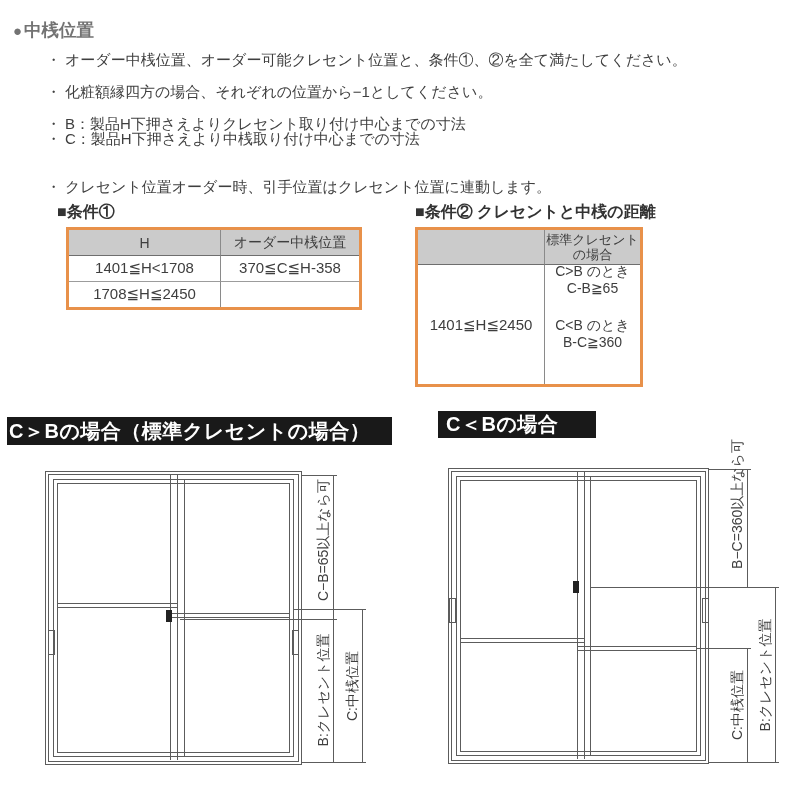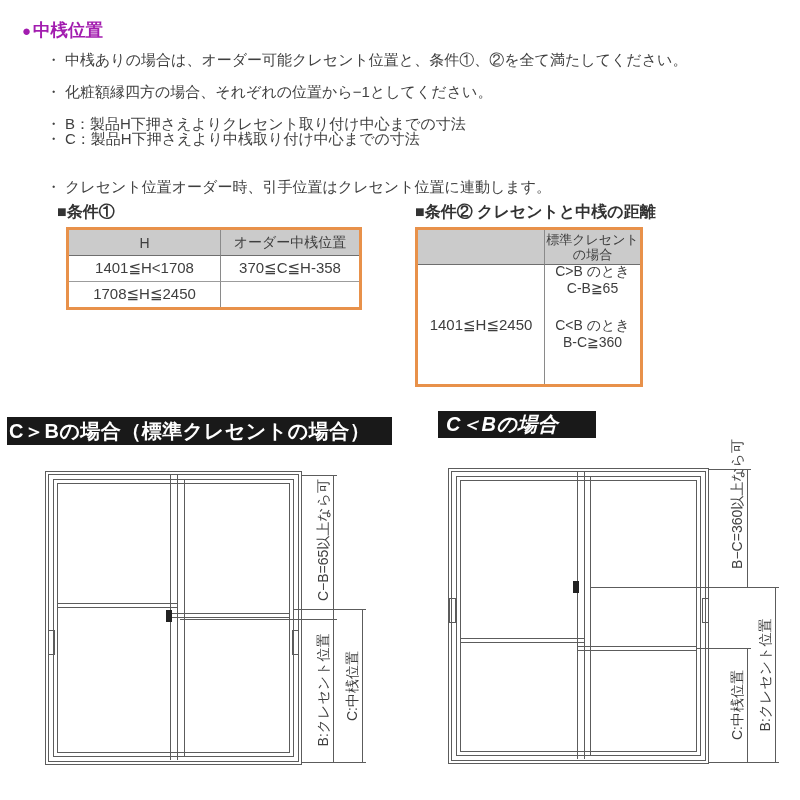--- a/index.html
+++ b/index.html
@@ -7,21 +7,21 @@
   body {
     position:relative;
     background:#ffffff;
     font-family:"Liberation Sans", sans-serif;
     color:#3e3e3e;
     overflow:hidden;
   }
   .abs { position:absolute; }
 
   
-  .page-title { left:22px; top:18px; font-size:17.5px; font-weight:bold; color:#a21caf; }
+  .page-title { left:13px; top:18px; font-size:17.5px; font-weight:bold; color:#737373; }
   .page-title .dot { font-size:15px; margin-right:2px; }
   .bullet { left:46px; font-size:15px; color:#3f3f3f; white-space:nowrap; }
   .bullet .bm { margin-right:4px; }
 
   
   .seclabel { font-size:16px; font-weight:bold; color:#333; white-space:nowrap; }
 
   
   .t1 { left:66px; top:227px; width:296px; height:83px;
         border:3px solid #e8914a; background:#fff;
@@ -43,35 +43,35 @@
   .t2 .bodyl { display:flex; align-items:center; justify-content:center; font-size:15px; }
   .t2 .bodyr { text-align:center; }
   .t2 .case-line { height:13px; line-height:13px; font-size:14px; white-space:nowrap; }
   .t2 .case-line + .case-line { margin-top:4px; }
   .t2 .case-gap { height:24px; }
 
   
   .dbar { background:#191919; color:#fff; font-weight:bold; font-size:20px;
           display:flex; align-items:center; white-space:nowrap; letter-spacing:0.5px; }
   .dbar1 { left:7px; top:417px; width:385px; height:28px; padding-left:2px; }
-  .dbar2 { left:438px; top:411px; width:158px; height:27px; padding-left:8px;font-style:italic; }
+  .dbar2 { left:438px; top:411px; width:158px; height:27px; padding-left:8px; }
 
   
   .diagram-svg { left:0; top:400px; width:800px; height:400px; }
   .diagram-svg line, .diagram-svg rect.ln { shape-rendering:crispEdges; }
   text.dimtxt { font-size:14px; fill:#3e3e3e; font-family:"Liberation Sans",sans-serif; }
 </style>
 </head>
 <body>
 
 <div class="abs page-title">
   <span class="dot">●</span><span>中桟位置</span>
 </div>
 
-<div class="abs bullet" style="top:51px"><span class="bm">・</span><span>中桟ありの場合は、オーダー可能クレセント位置と、条件①、②を全て満たしてください。</span></div>
+<div class="abs bullet" style="top:51px"><span class="bm">・</span><span>オーダー中桟位置、オーダー可能クレセント位置と、条件①、②を全て満たしてください。</span></div>
 <div class="abs bullet" style="top:83px"><span class="bm">・</span><span>化粧額縁四方の場合、それぞれの位置から−1としてください。</span></div>
 <div class="abs bullet" style="top:115px"><span class="bm">・</span><span>B：製品H下押さえよりクレセント取り付け中心までの寸法</span></div>
 <div class="abs bullet" style="top:130px"><span class="bm">・</span><span>C：製品H下押さえより中桟取り付け中心までの寸法</span></div>
 <div class="abs bullet" style="top:178px"><span class="bm">・</span><span>クレセント位置オーダー時、引手位置はクレセント位置に連動します。</span></div>
 
 <div class="abs seclabel" style="left:57px;top:202px">■条件①</div>
 <div class="abs seclabel" style="left:415px;top:202px">■条件② クレセントと中桟の距離</div>
 
 <div class="abs t1">
   <div class="cell head c1">H</div>

